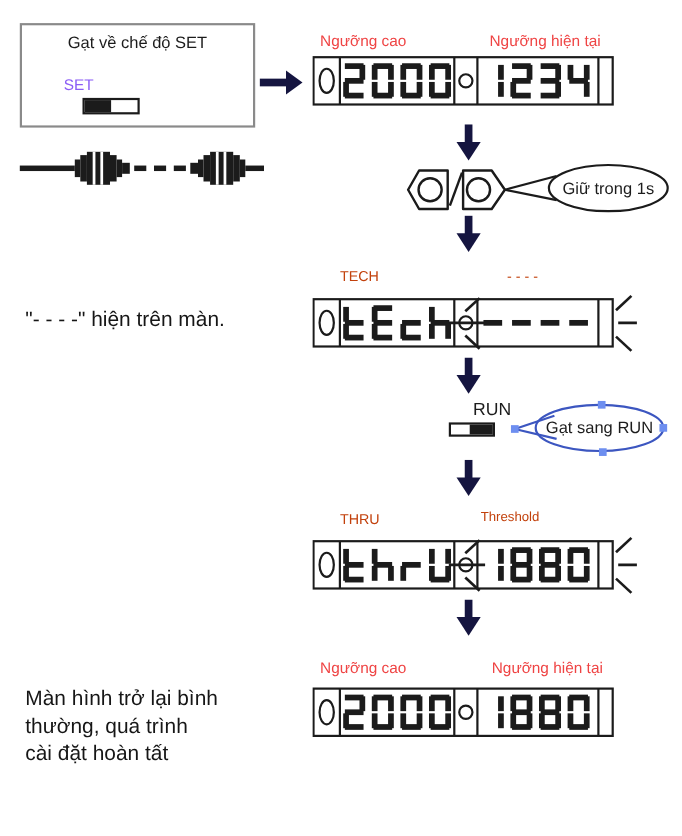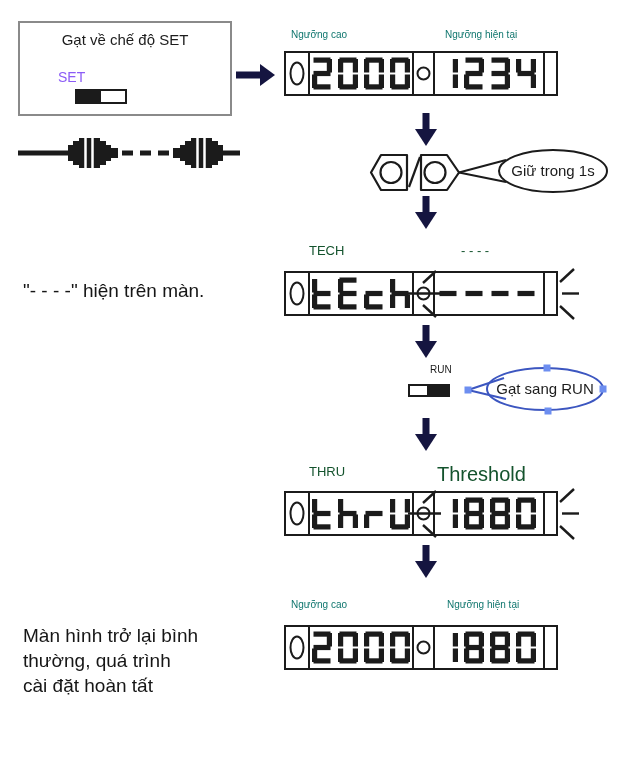--- a/index.html
+++ b/index.html
@@ -1,33 +1,33 @@
 <!DOCTYPE html>
 <html><head>
 <meta charset="utf-8">
 <style>
   html,body{margin:0;padding:0;background:#fff;}
   .page{position:relative;width:620px;height:760px;background:#ffffff;
         font-family:"Liberation Sans","DejaVu Sans",sans-serif;overflow:hidden;}
   .abs{position:absolute;}
   .caption{font-size:19px;line-height:25px;color:#161616;white-space:pre-line;}
-  .lbl{font-size:10px;color:#0f766e;white-space:nowrap;}
-  .lbl-sm{font-size:13px;color:#14532d;white-space:nowrap;}
+  .lbl{font-size:14px;color:#ef4444;white-space:nowrap;}
+  .lbl-sm{font-size:13px;color:#c2410c;white-space:nowrap;}
   .setbox{border:2px solid #8a8a8a;width:210px;height:91px;background:#fff;}
   .setbox-title{position:absolute;left:0;top:8px;width:100%;text-align:center;
                 font-size:15px;color:#1c1c1c;}
   .set-label{position:absolute;left:38px;top:46px;font-size:14px;color:#8b5cf6;}
   .slider{position:absolute;left:55px;top:66px;width:52px;height:15px;
           border:2px solid #1b1b1b;background:#fff;box-sizing:border-box;}
   .slider .knob{position:absolute;top:0;height:100%;background:#1b1b1b;width:50%;}
   .slider .knob.left{left:0;}
   .run-slider{position:absolute;left:408px;top:384px;width:42px;height:13px;
           border:2px solid #1b1b1b;background:#fff;box-sizing:border-box;}
   .run-slider .knob{position:absolute;top:0;right:0;height:100%;width:21px;background:#1b1b1b;}
-  .run-label{position:absolute;left:430px;top:364px;font-size:10px;color:#1c1c1c;}
+  .run-label{position:absolute;left:430px;top:364px;font-size:16px;color:#1c1c1c;}
   svg{display:block;}
 </style>
 </head>
 <body>
 
 <div class="page">
 
   <div class="abs setbox" style="left:18px;top:21px;">
     <div class="setbox-title">Gạt về chế độ SET</div>
     <div class="set-label">SET</div>
@@ -39,21 +39,21 @@
   <svg class="abs" style="left:236px;top:63px;" width="40" height="24" viewBox="0 0 40 24">
     <rect x="0" y="8.5" width="24" height="7" fill="#151540"></rect>
     <polygon points="24,1 39,12 24,23" fill="#151540"></polygon>
   </svg>
 
   <div class="abs lbl" style="left:291px;top:29px;">Ngưỡng cao</div>
   <div class="abs lbl" style="left:445px;top:29px;">Ngưỡng hiện tại</div>
   <div class="abs lbl-sm" style="left:309px;top:243px;">TECH</div>
   <div class="abs lbl-sm" style="left:461px;top:243px;">- - - -</div>
   <div class="abs lbl-sm" style="left:309px;top:464px;">THRU</div>
-  <div class="abs lbl-sm" style="left:437px;top:463px;font-size:20px;">Threshold</div>
+  <div class="abs lbl-sm" style="left:437px;top:463px;font-size:12px;">Threshold</div>
   <div class="abs lbl" style="left:291px;top:599px;">Ngưỡng cao</div>
   <div class="abs lbl" style="left:447px;top:599px;">Ngưỡng hiện tại</div>
 
   <svg class="abs seg-display" style="left:284px;top:42px;" width="300" height="64" viewBox="0 0 300 64">
       <rect x="1" y="10" width="272" height="43" fill="#fff" stroke="#1b1b1b" stroke-width="2"></rect>
       <line x1="25" y1="10" x2="25" y2="53" stroke="#1b1b1b" stroke-width="2"></line>
       <line x1="129" y1="10" x2="129" y2="53" stroke="#1b1b1b" stroke-width="2"></line>
       <line x1="150" y1="10" x2="150" y2="53" stroke="#1b1b1b" stroke-width="2"></line>
       <line x1="260" y1="10" x2="260" y2="53" stroke="#1b1b1b" stroke-width="2"></line>
       <ellipse cx="13" cy="31.5" rx="6.5" ry="11" fill="none" stroke="#1b1b1b" stroke-width="2"></ellipse>

